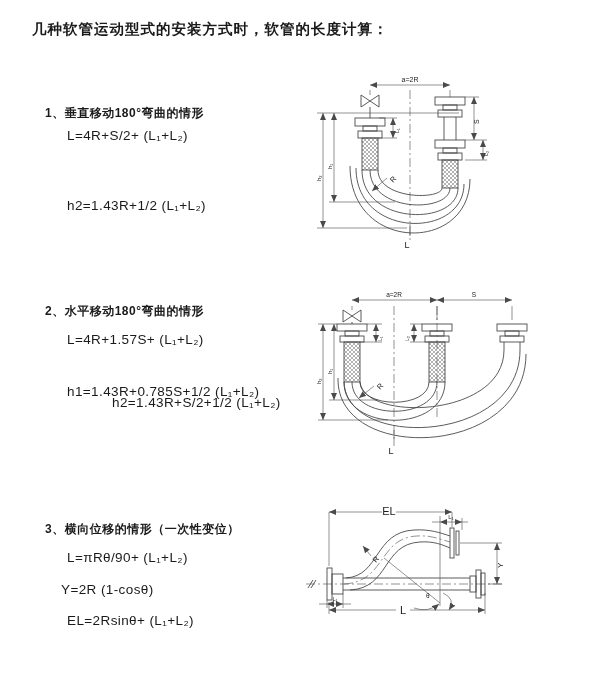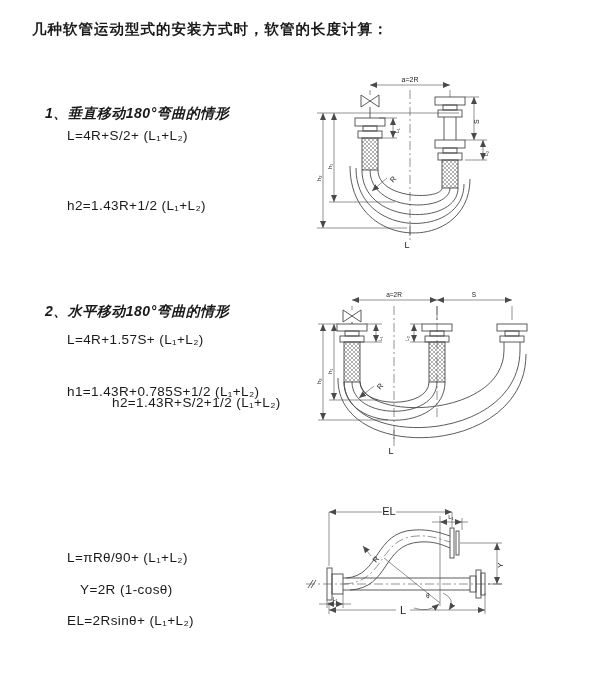--- a/index.html
+++ b/index.html
@@ -1,42 +1,43 @@
 <!DOCTYPE html>
 <html><head>
 <meta charset="utf-8">
 <style>
   html,body{margin:0;padding:0;background:#ffffff;}
   .page{position:relative;width:600px;height:675px;background:#ffffff;overflow:hidden;
         font-family:"Liberation Sans",sans-serif;color:#1a1a1a;}
   .abs{position:absolute;white-space:nowrap;}
   .title{font-size:14.5px;font-weight:bold;letter-spacing:1px;}
-  .heading{font-size:14px;font-weight:bold;letter-spacing:0.5px;font-style:italic;}
+  .heading{font-size:12px;font-weight:bold;letter-spacing:0.5px;}
   .formula{font-size:13.5px;letter-spacing:0.4px;}
   svg.diag{position:absolute;overflow:visible;}
   svg text{font-family:"Liberation Sans",sans-serif;fill:#1a1a1a;}
 </style>
 </head>
 <body>
 
 <div class="page">
 
   <div class="abs title" style="left:32px;top:20px;">几种软管运动型式的安装方式时，软管的长度计算：</div>
 
   <div class="abs heading" style="left:45px;top:105px;">1、垂直移动180°弯曲的情形</div>
   <div class="abs formula" style="left:67px;top:128px;">L=4R+S/2+ (L₁+L₂)</div>
   <div class="abs formula" style="left:67px;top:198px;">h2=1.43R+1/2 (L₁+L₂)</div>
 
   <div class="abs heading" style="left:45px;top:303px;">2、水平移动180°弯曲的情形</div>
   <div class="abs formula" style="left:67px;top:332px;">L=4R+1.57S+ (L₁+L₂)</div>
   <div class="abs formula" style="left:67px;top:384px;text-align:center;">h1=1.43R+0.785S+1/2 (L₁+L₂)</div>
   <div class="abs formula" style="left:67px;top:395px;margin-left:45px;">h2=1.43R+S/2+1/2 (L₁+L₂)</div>
 
+  <div class="abs heading" style="left:45px;top:521px;">3、横向位移的情形（一次性变位）</div>
   <div class="abs formula" style="left:67px;top:550px;text-align:center;">L=πRθ/90+ (L₁+L₂)</div>
-  <div class="abs formula" style="left:80px;top:582px;">Y=2R (1-cosθ)</div>
+  <div class="abs formula" style="left:61px;top:582px;">Y=2R (1-cosθ)</div>
   <div class="abs formula" style="left:67px;top:613px;">EL=2Rsinθ+ (L₁+L₂)</div>
 
   <svg class="diag" style="left:307px;top:66px;" width="285" height="198" viewBox="0 0 285 198">
     <defs>
       <marker id="ar1" markerWidth="9" markerHeight="8" refX="7" refY="3" orient="auto-start-reverse" markerUnits="userSpaceOnUse">
         <path d="M0,0 L7,3 L0,6 Z" fill="#4a4a4a"></path>
       </marker>
       <pattern id="hp1" width="4" height="4" patternUnits="userSpaceOnUse">
         <path d="M0,4 L4,0 M0,0 L4,4" stroke="#666" stroke-width="0.5" fill="none"></path>
       </pattern>

